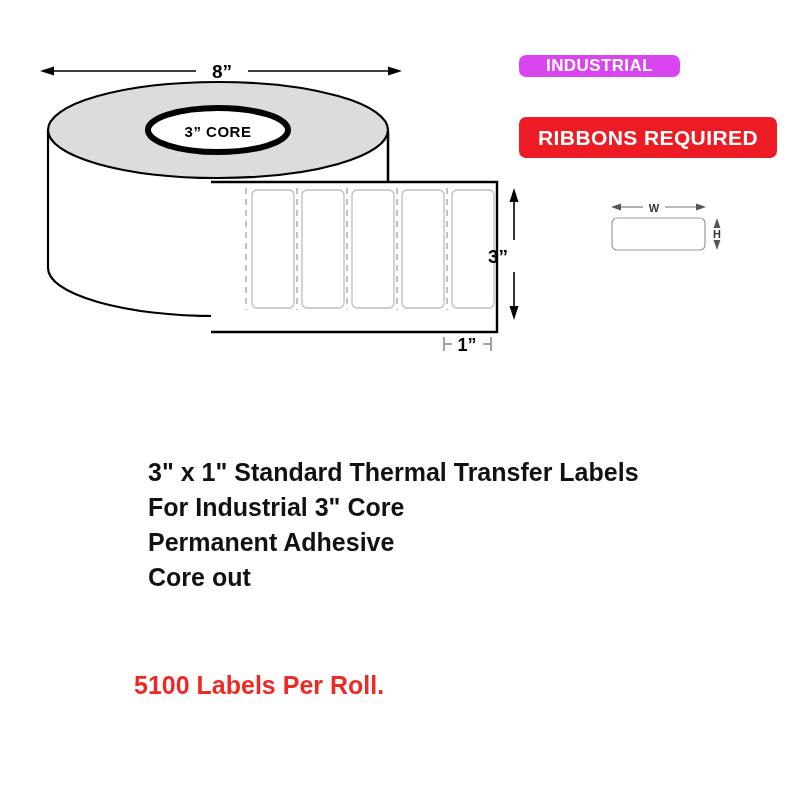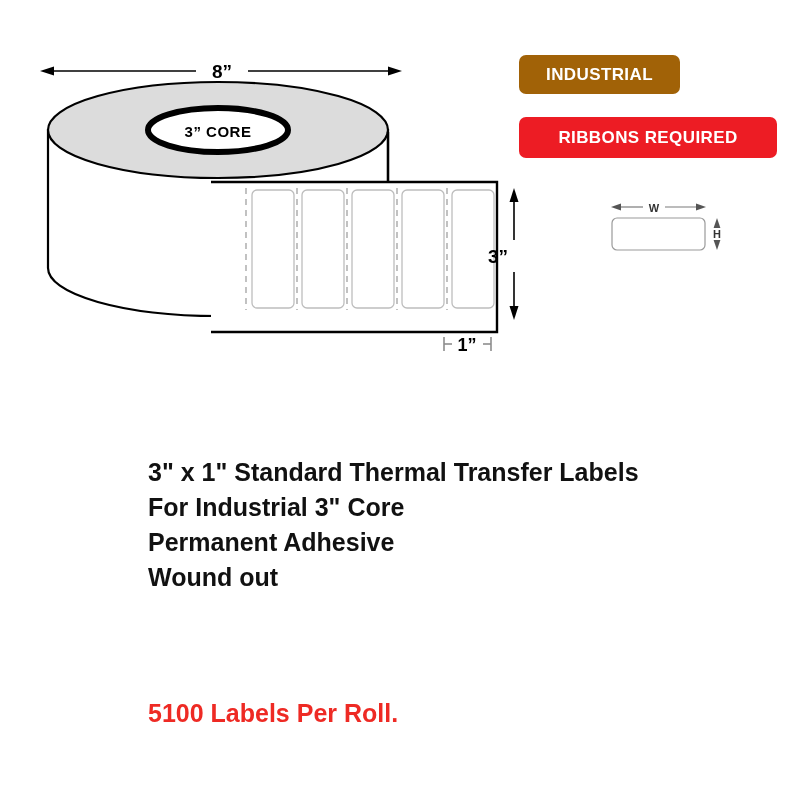--- a/index.html
+++ b/index.html
@@ -31,31 +31,31 @@
     letter-spacing: 0.4px;
     display: flex;
     align-items: center;
     justify-content: center;
     box-sizing: border-box;
   }
   #badge-industrial {
     left: 519px;
     top: 55px;
     width: 161px;
-    height: 39px;
-    background: #a16207;
+    height: 22px;
+    background: #d946ef;
     font-size: 17px;
   }
   #badge-ribbons {
     left: 519px;
     top: 117px;
     width: 258px;
     height: 41px;
     background: #ed1c24;
-    font-size: 17px;
+    font-size: 21px;
   }
 
   
   #roll-diagram {
     position: absolute;
     left: 0;
     top: 0;
   }
   #spec-diagram {
     position: absolute;
@@ -72,24 +72,23 @@
   }
   .desc-line {
     font-size: 25px;
     font-weight: bold;
     color: #111111;
     line-height: 35px;
     white-space: pre;
   }
   #quantity {
     position: absolute;
-    left: 148px;
+    left: 134px;
     top: 668px;
     width: 600px;
-    margin-top: 28px;
   }
   .qty-line {
     font-size: 25px;
     font-weight: bold;
     color: #ee2a24;
     line-height: 35px;
     white-space: pre;
   }
 </style>
 </head>
@@ -181,20 +180,20 @@
     <span>INDUSTRIAL</span>
   </div>
   <div class="badge" id="badge-ribbons">
     <span>RIBBONS REQUIRED</span>
   </div>
 
   <div id="description">
     <div class="desc-line">3" x 1" Standard Thermal Transfer Labels</div>
     <div class="desc-line">For Industrial 3" Core</div>
     <div class="desc-line">Permanent Adhesive</div>
-    <div class="desc-line">Wound out</div>
+    <div class="desc-line">Core out</div>
   </div>
 
   <div id="quantity">
     <div class="qty-line">5100 Labels Per Roll.</div>
   </div>
 
 </div>
 
 </body></html>

